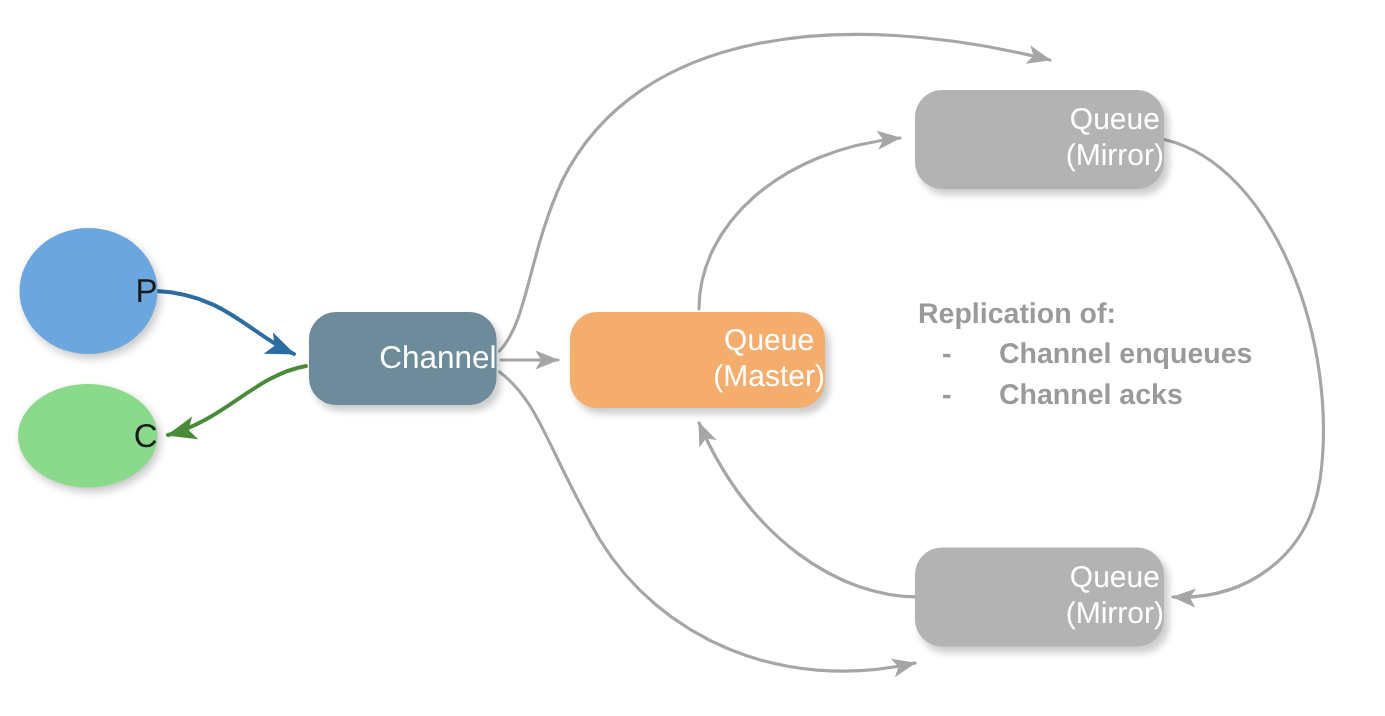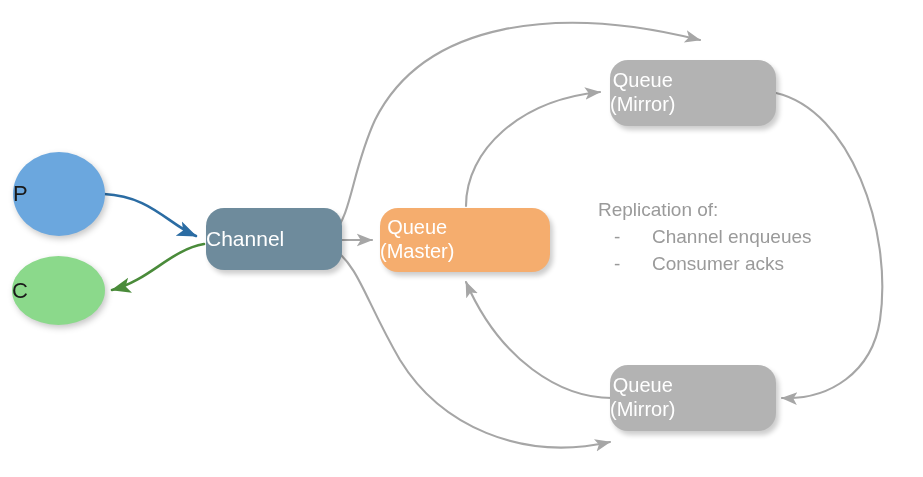--- a/index.html
+++ b/index.html
@@ -1,29 +1,29 @@
 <!DOCTYPE html>
 <html><head>
 <meta charset="utf-8">
 <style>
   html,body{margin:0;padding:0;background:#ffffff;}
   body{width:923px;height:477px;overflow:hidden;font-family:"Liberation Sans",sans-serif;}
   #stage{position:relative;width:923px;height:477px;background:#ffffff;}
   svg.layer{position:absolute;left:0;top:0;width:923px;height:477px;}
-  .node{position:absolute;display:flex;align-items:center;justify-content:flex-start;text-align:center;box-sizing:border-box;}
+  .node{position:absolute;display:flex;align-items:center;justify-content:flex-end;text-align:center;box-sizing:border-box;}
   .node .lbl{line-height:1.18;white-space:pre-line;}
   .rrect{border-radius:18px;}
   .ellipse{border-radius:50%;}
-  #n-channel{left:206px;top:208px;width:136px;height:62px;background:#6e8b9c;color:#ffffff;font-size:21px;}
+  #n-channel{left:206px;top:208px;width:125px;height:62px;background:#6e8b9c;color:#ffffff;font-size:21px;}
   #n-master{left:380px;top:208px;width:170px;height:64px;background:#f5ad6e;color:#ffffff;font-size:20px;}
   #n-mirror-top{left:610px;top:60px;width:166px;height:66px;background:#b3b3b3;color:#ffffff;font-size:20px;}
   #n-mirror-bottom{left:610px;top:365px;width:166px;height:66px;background:#b3b3b3;color:#ffffff;font-size:20px;}
   #n-producer{left:13px;top:152px;width:92px;height:84px;background:#6ba7de;color:#1a1a1a;font-size:22px;}
   #n-consumer{left:12px;top:256px;width:93px;height:69px;background:#8bd98b;color:#1a1a1a;font-size:22px;}
-  #note{position:absolute;left:598px;top:197px;width:280px;color:#9a9a9a;font-size:19px;line-height:1.42;}
+  #note{position:absolute;left:612px;top:197px;width:280px;color:#9a9a9a;font-size:19px;line-height:1.42;font-weight:bold;}
   #note .note-title{display:block;}
   #note .note-item{display:block;padding-left:16px;}
   #note .note-item .dash{display:inline-block;width:38px;}
 </style>
 </head>
 <body>
 
 <div id="stage">
 
   <svg class="layer" viewBox="0 0 923 477">
@@ -81,17 +81,17 @@
     <span class="lbl">Queue
 (Mirror)</span>
   </div>
 
   <div id="note">
     <span class="note-title">Replication of:</span>
     <span class="note-item">
       <span class="dash">-</span><span>Channel enqueues</span>
     </span>
     <span class="note-item">
-      <span class="dash">-</span><span>Consumer acks</span>
+      <span class="dash">-</span><span>Channel acks</span>
     </span>
   </div>
 
 </div>
 
 </body></html>

